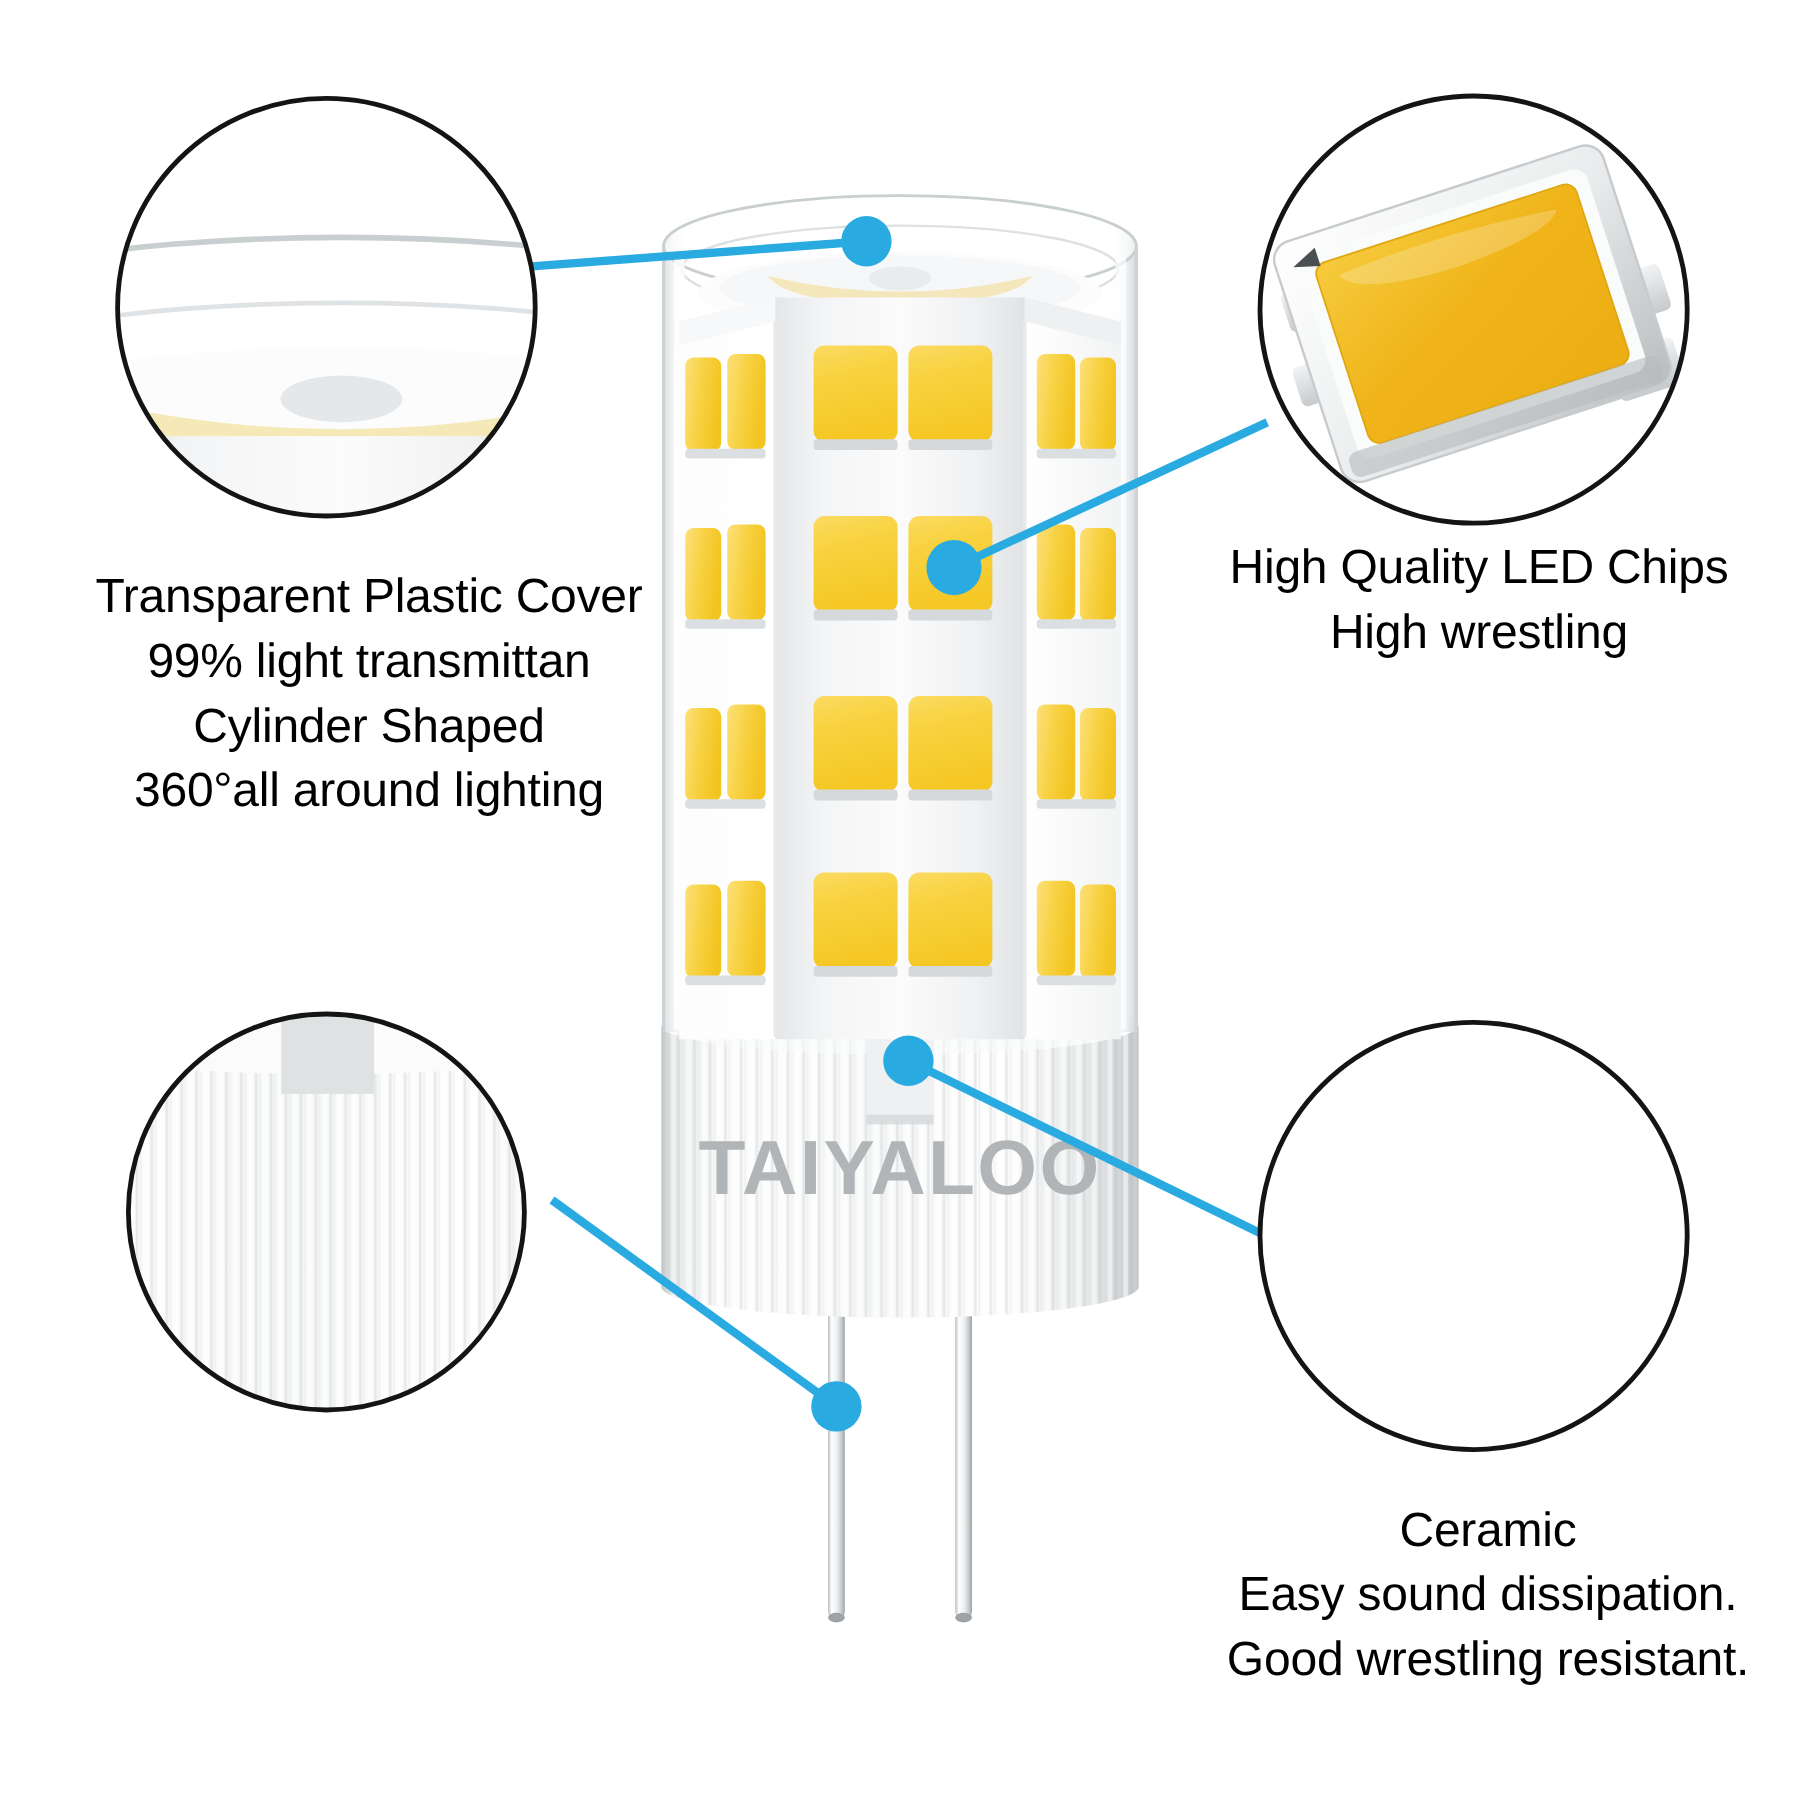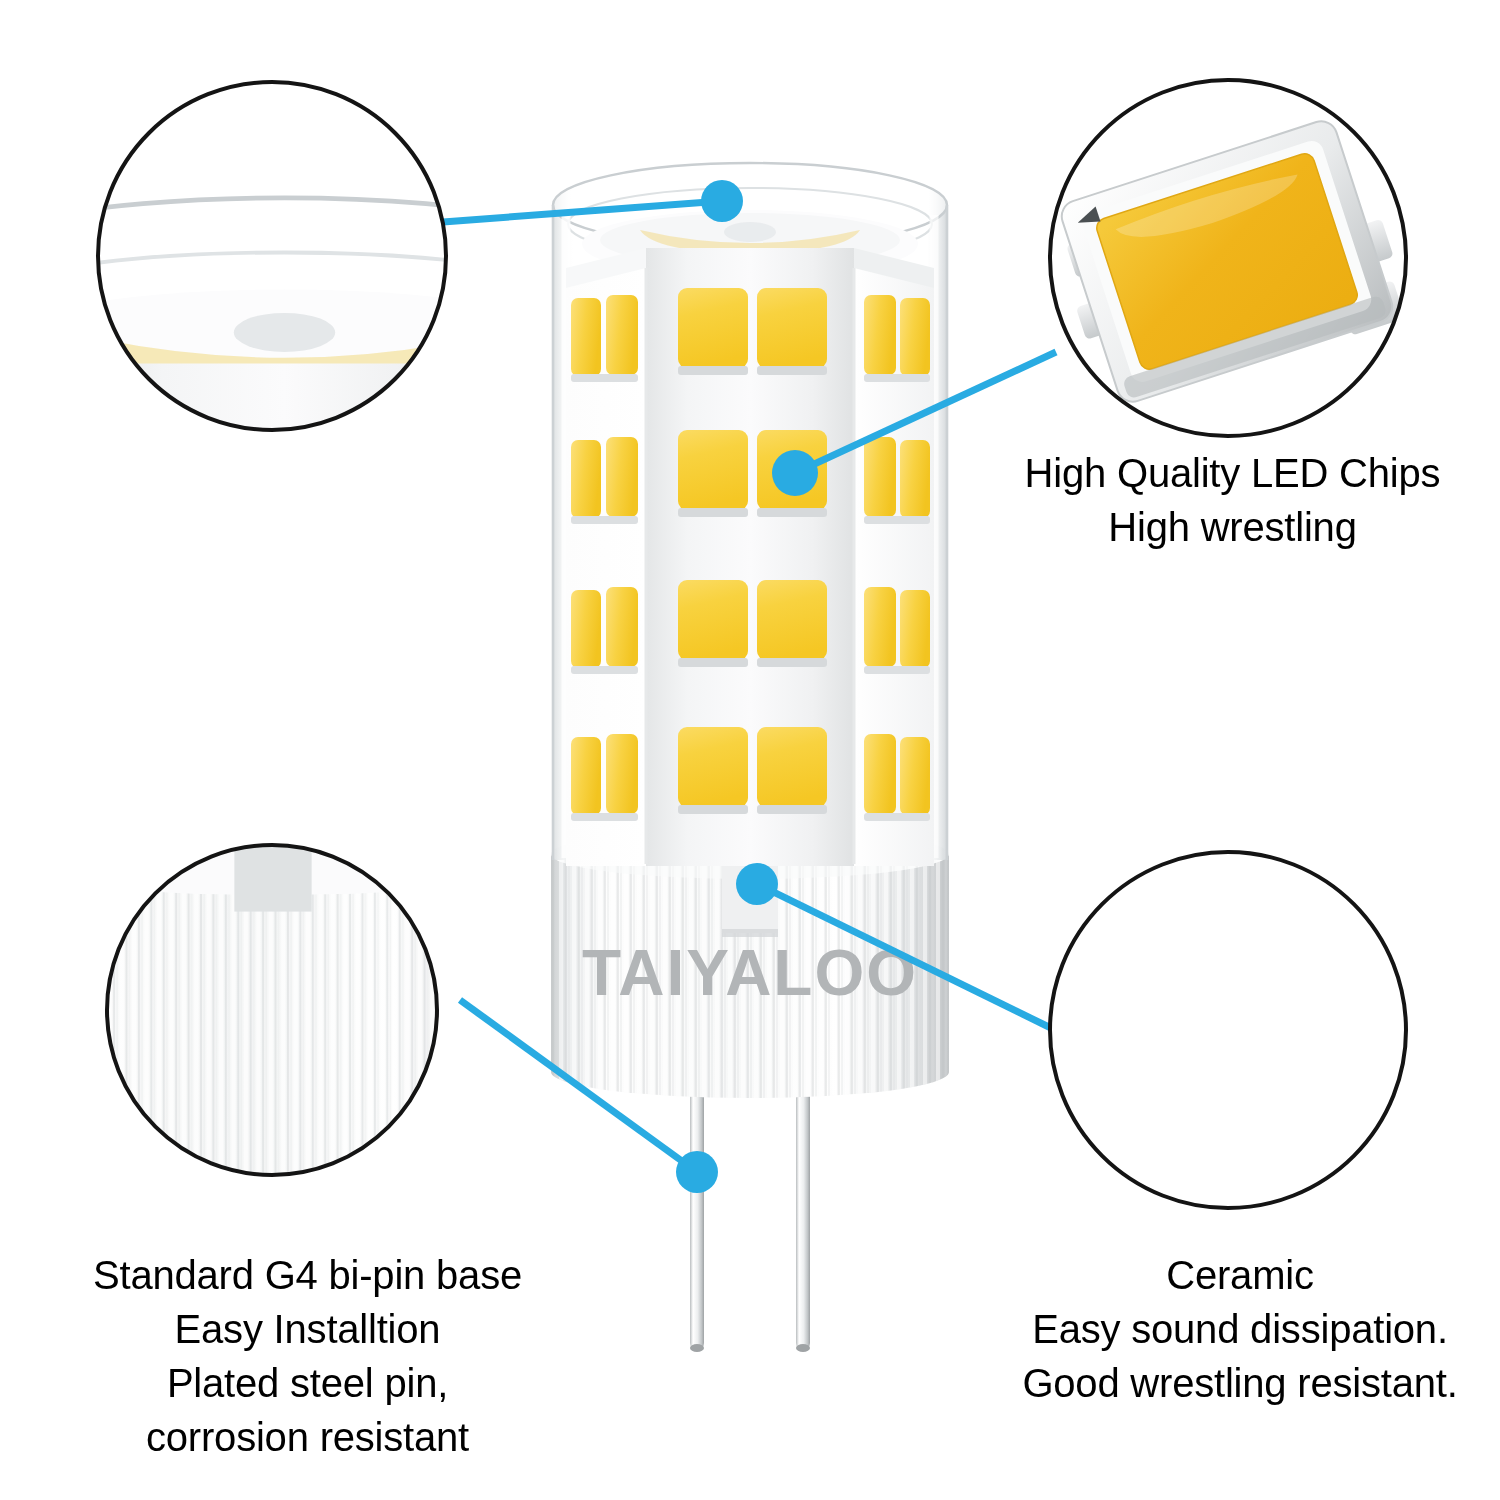--- a/index.html
+++ b/index.html
@@ -365,32 +365,32 @@
     </g>
 
     <g>
       <circle cx="722" cy="201" r="21" fill="#29ABE2"></circle>
       <circle cx="795" cy="473" r="23" fill="#29ABE2"></circle>
       <circle cx="697" cy="1172" r="21" fill="#29ABE2"></circle>
       <circle cx="757" cy="884" r="21" fill="#29ABE2"></circle>
     </g>
   </svg>
 
+  <div class="caption" id="cap-tl">
+    <div>Transparent Plastic Cover</div>
+    <div>99% light transmittan</div>
+    <div>Cylinder Shaped</div>
+    <div>360°all around lighting</div>
+  </div>
 
   <div class="caption" id="cap-tr">
     <div>High Quality LED Chips</div>
     <div>High wrestling</div>
   </div>
 
-  <div class="caption" id="cap-bl">
-    <div>Standard G4 bi-pin base</div>
-    <div>Easy Installtion</div>
-    <div>Plated steel pin,</div>
-    <div>corrosion resistant</div>
-  </div>
 
   <div class="caption" id="cap-br">
     <div>Ceramic</div>
     <div>Easy sound dissipation.</div>
     <div>Good wrestling resistant.</div>
   </div>
 
 </div>
 
 </body></html>

